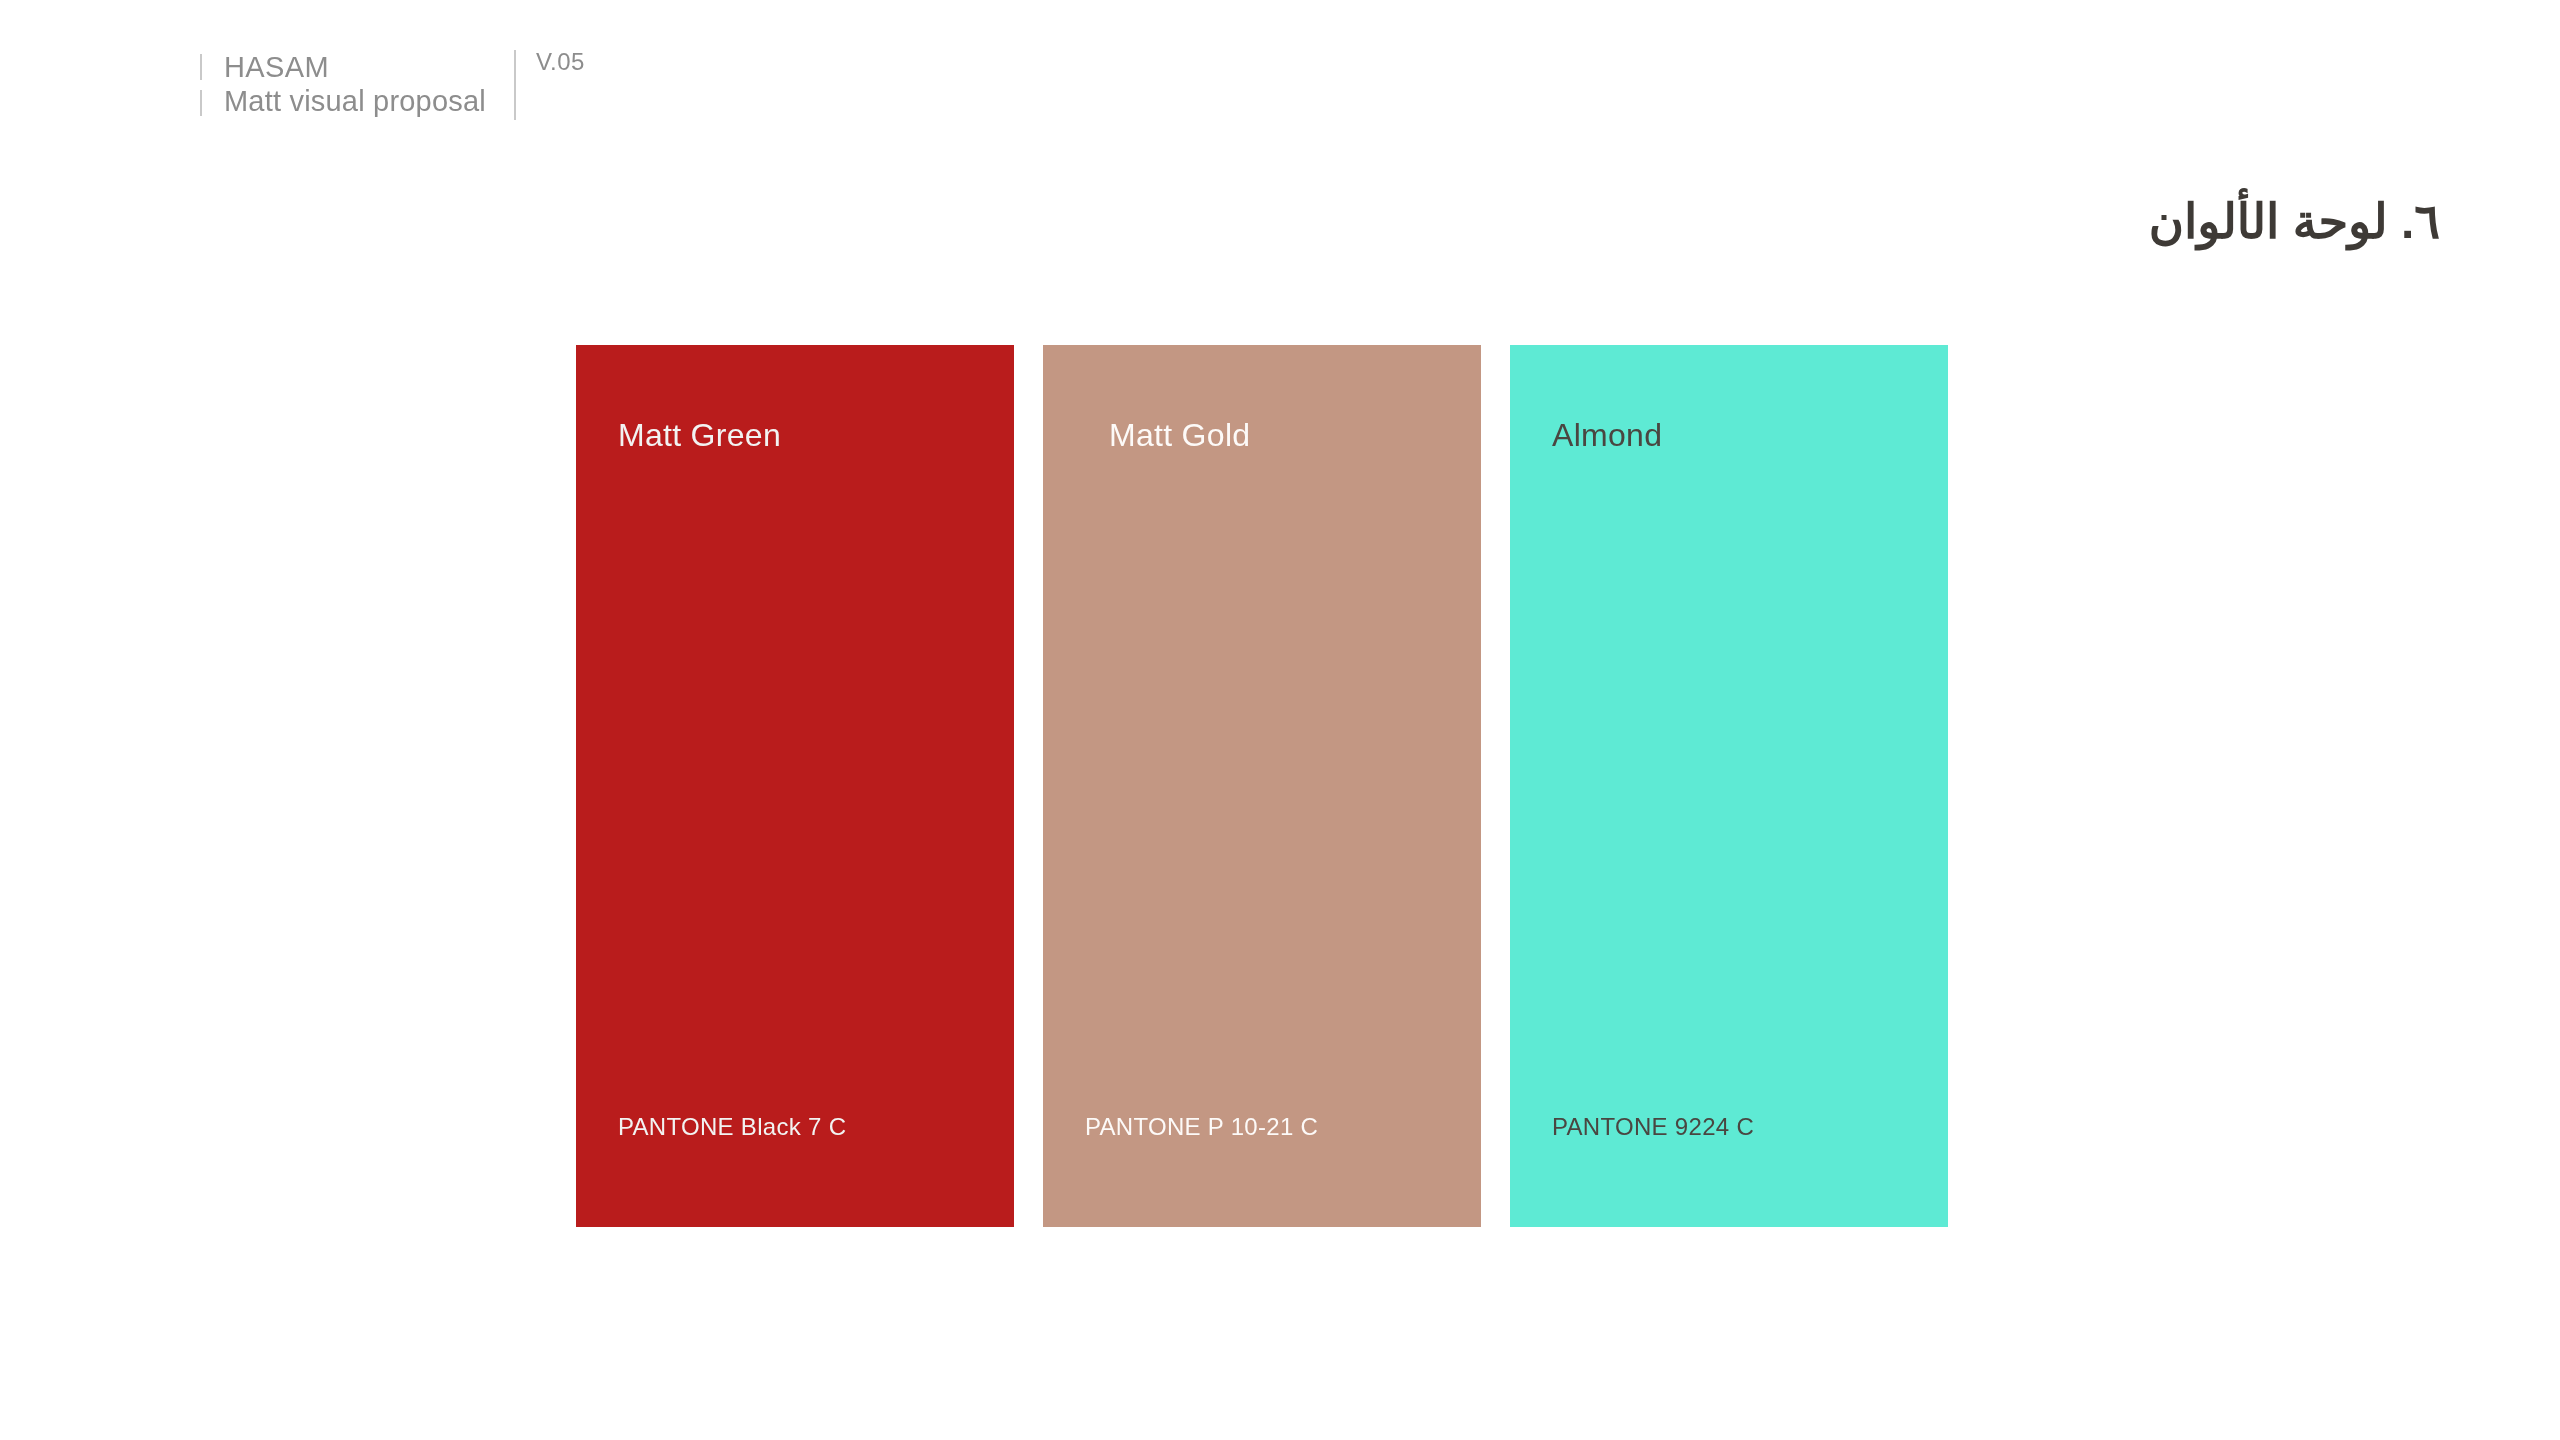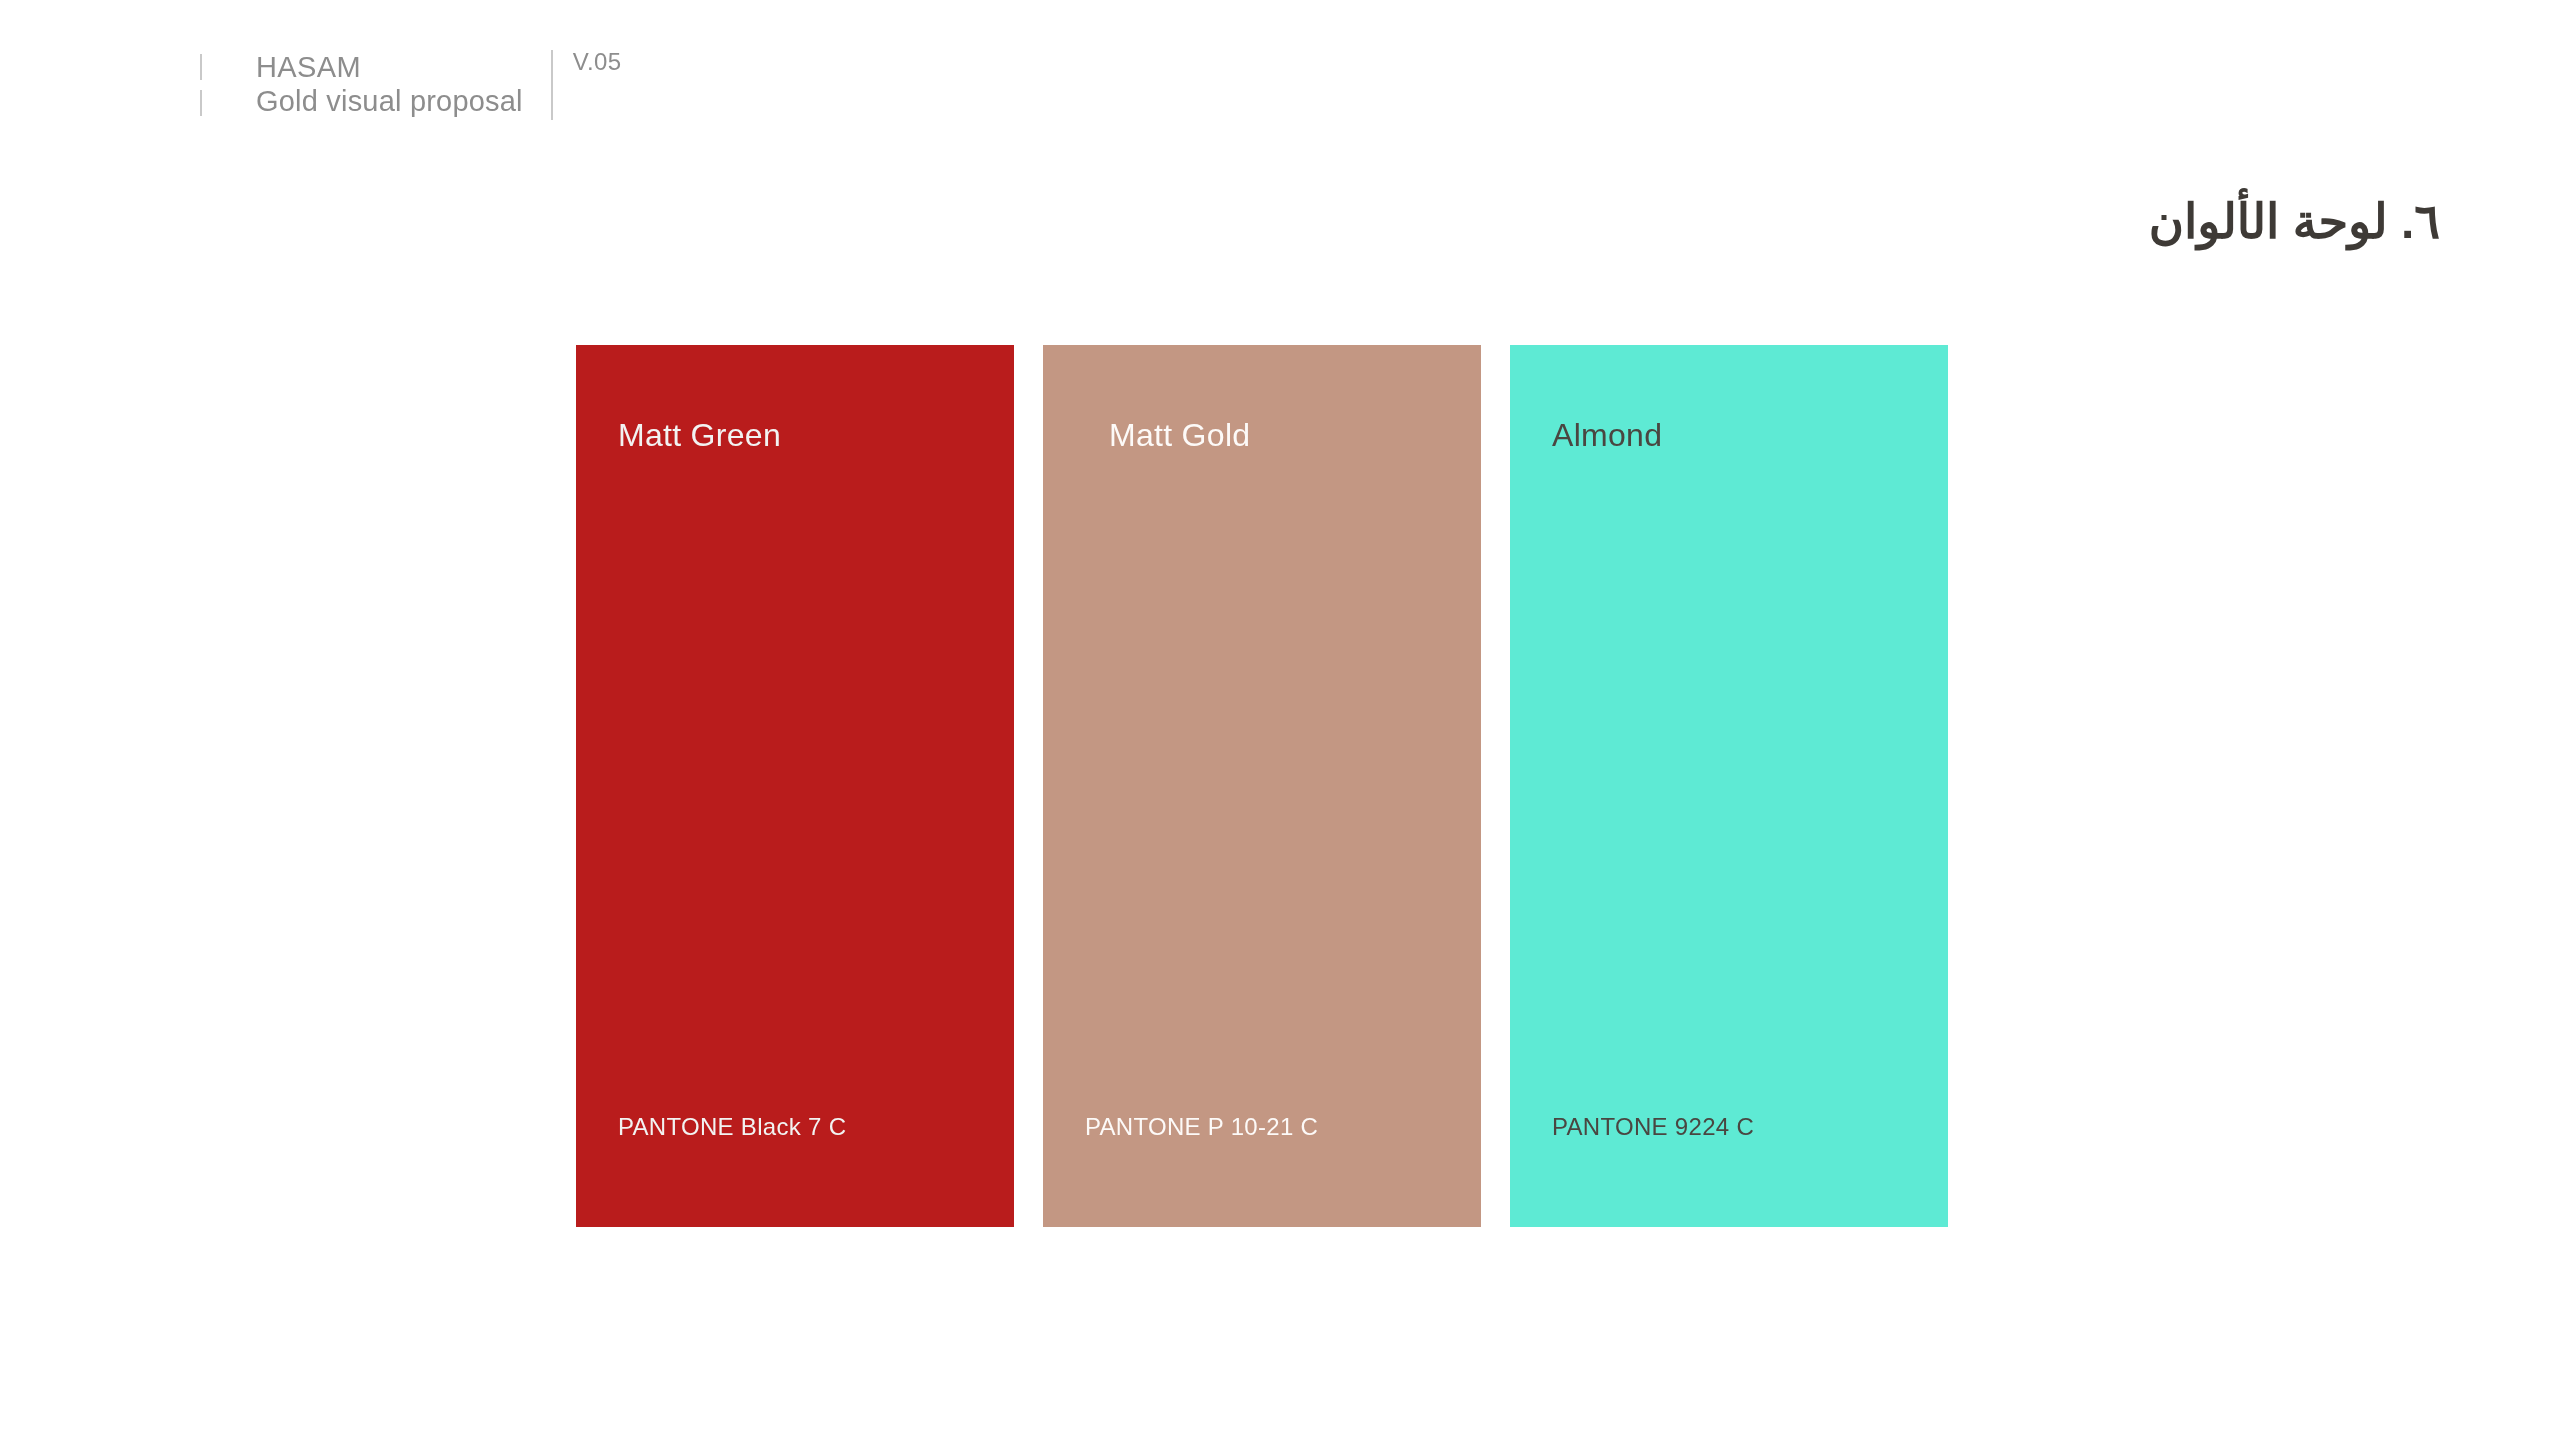--- a/index.html
+++ b/index.html
@@ -35,21 +35,20 @@
   .rule-seg {
     width: 2px;
     height: 26px;
     background: #c9c9c9;
   }
   .header-titles {
     display: flex;
     flex-direction: column;
     justify-content: center;
     gap: 2px;
-    margin-left: 32px;
   }
   .brand-name {
     font-size: 29px;
     color: #8d8d8d;
     letter-spacing: 0.4px;
     line-height: 1.1;
     white-space: nowrap;
   }
   .brand-sub {
     font-size: 29px;
@@ -123,21 +122,21 @@
 
 <div class="doc-header">
 
   <div class="header-rules">
     <div class="rule-seg" style="background: rgb(201, 201, 201);"></div>
     <div class="rule-seg" style="background: rgb(201, 201, 201);"></div>
   </div>
 
   <div class="header-titles">
     <div class="brand-name" style="color: rgb(141, 141, 141);">HASAM</div>
-    <div class="brand-sub" style="color: rgb(141, 141, 141);">Gold visual proposal</div>
+    <div class="brand-sub" style="color: rgb(141, 141, 141);">Matt visual proposal</div>
   </div>
 
   <div class="header-divider" style="background: rgb(201, 201, 201);"></div>
 
   <div class="version-label" style="color: rgb(141, 141, 141);">V.05</div>
 </div>
 
 <div class="section-title" style="color: rgb(62, 58, 54);">٦. لوحة الألوان</div>
 
 <div class="palette">

